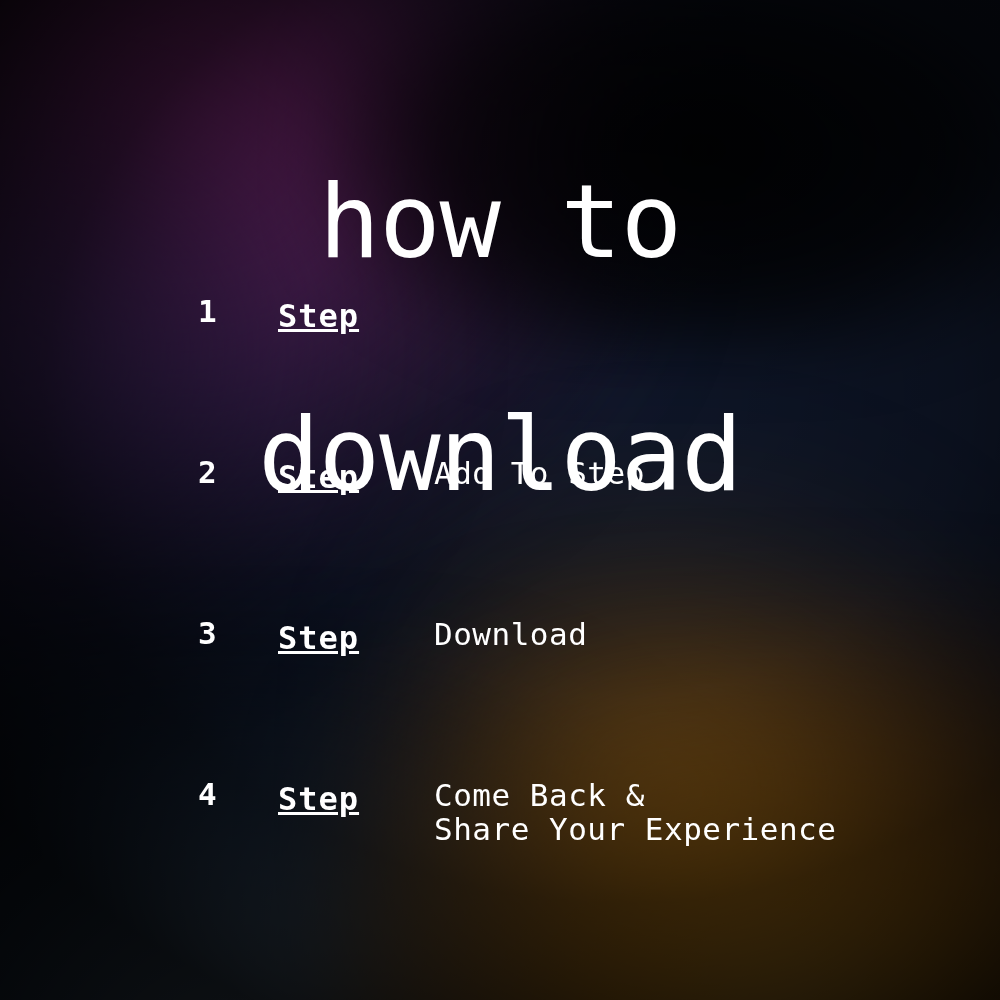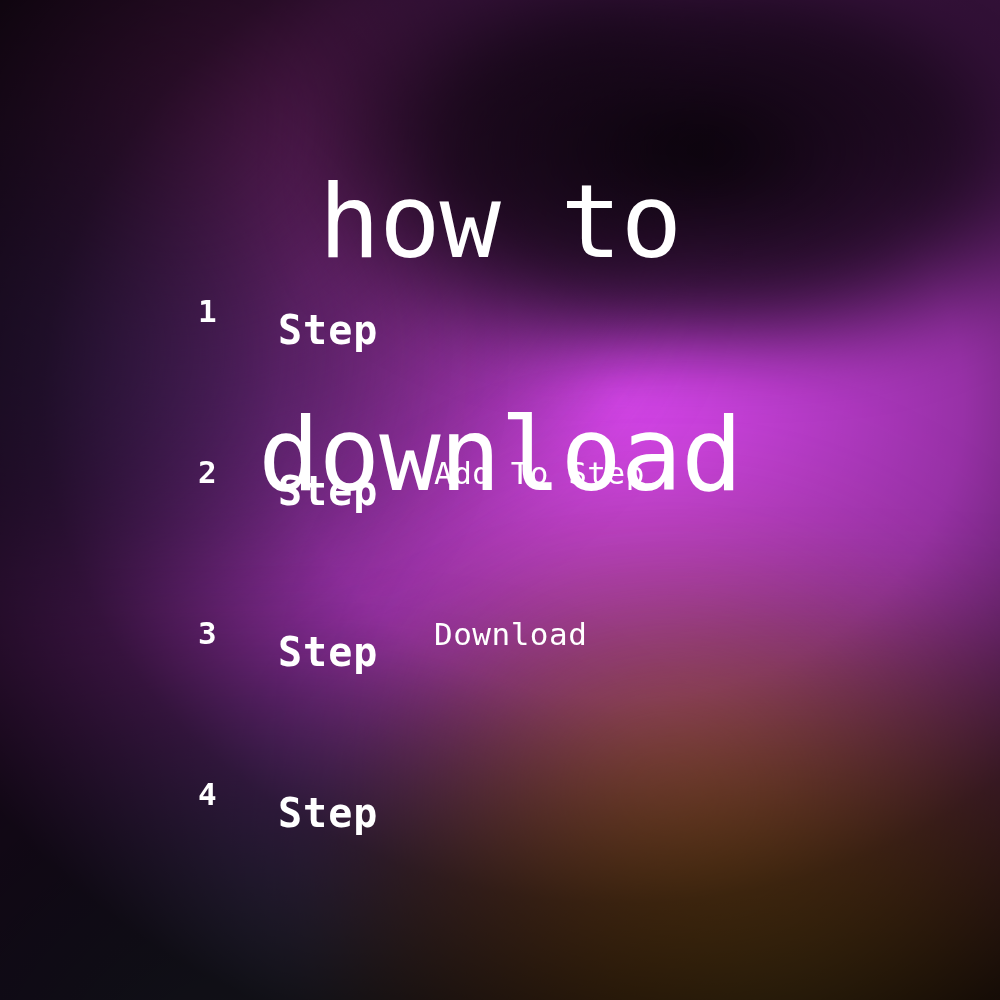--- a/index.html
+++ b/index.html
@@ -6,21 +6,21 @@
     margin: 0;
     padding: 0;
     background: #000000;
   }
 
   #poster {
     position: relative;
     width: 1000px;
     height: 1000px;
     overflow: hidden;
-    background: #d946ef;
+    background: #0f172a;
     font-family: "DejaVu Sans Mono", "Liberation Mono", monospace;
     -webkit-font-smoothing: antialiased;
   }
 
   
   .glow {
     position: absolute;
     pointer-events: none;
   }
 
@@ -154,26 +154,27 @@
     top: 0;
     color: #ffffff;
     font-size: 31px;
     font-weight: bold;
     line-height: 1;
   }
 
   .step-word {
     position: absolute;
     left: 278px;
-    top: 14px;
-    color: #ffffff;
-    font-size: 40px;
+    top: 4px;
+    color: #ffffff;
+    font-size: 32px;
     font-weight: bold;
     line-height: 1;
     letter-spacing: 1px;
+    text-decoration: underline;
   }
 
   .step-text {
     position: absolute;
     left: 434px;
     top: -1px;
     color: #ffffff;
     font-size: 31px;
     font-weight: 400;
     line-height: 1.1;
@@ -216,17 +217,19 @@
 
       <div class="step-row">
         <span class="step-num">3</span>
         <span class="step-word">Step</span>
         <span class="step-text">Download</span>
       </div>
 
       <div class="step-row">
         <span class="step-num">4</span>
         <span class="step-word">Step</span>
+        <span class="step-text">Come Back &amp;
+Share Your Experience</span>
       </div>
 
     </div>
   </div>
 </div>
 
 </body></html>

